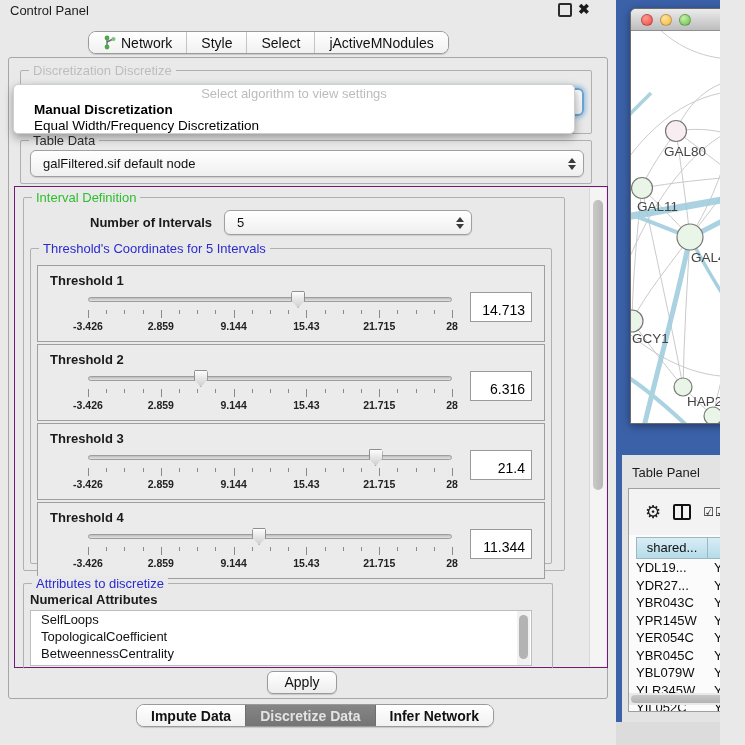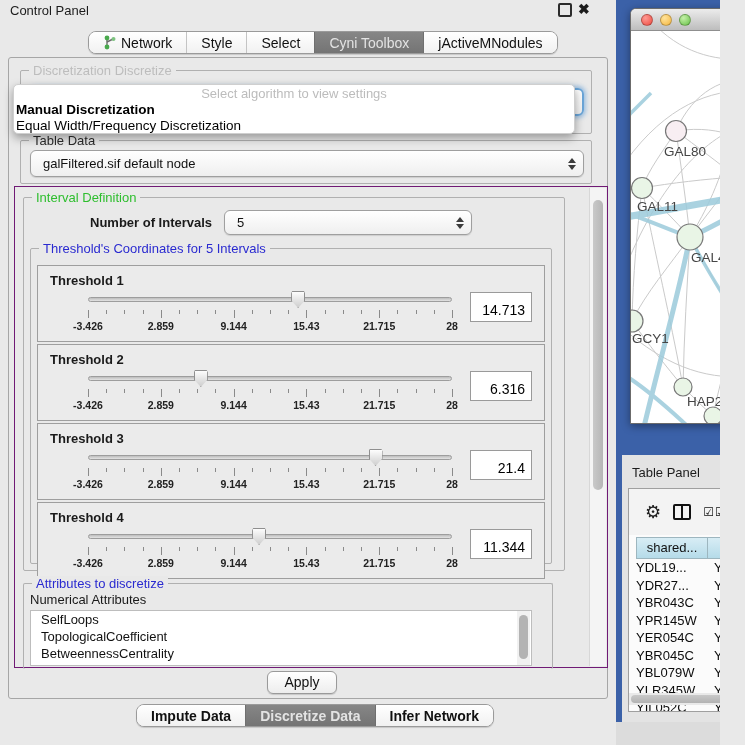--- a/index.html
+++ b/index.html
@@ -40,21 +40,21 @@
   .combo .val { flex:1; padding:0 12px; color:#111; overflow:hidden; white-space:nowrap; }
   .combo .stepper { width:22px; display:flex; flex-direction:column; align-items:center; gap:2px; }
   .combo .stepper i { width:0; height:0; border-left:4px solid transparent; border-right:4px solid transparent; }
   .combo .stepper i.up { border-bottom:5px solid #3c3c3c; }
   .combo .stepper i.dn { border-top:5px solid #3c3c3c; }
   .combo.focusring { border:2px solid #6aa5d8; box-shadow:0 0 4px 2px rgba(96,160,220,.55); }
 
   
   .popup { position:absolute; left:13px; top:84px; width:562px; height:50px; background:#fff; border:1px solid #cfcfcf; border-radius:5px; box-shadow:0 4px 10px rgba(0,0,0,.35); z-index:40; padding-top:1px; }
   .popup .ph { text-align:center; color:#bcbcbc; font-size:13px; height:16px; }
-  .popup .opt { padding:0 2px; font-size:13.5px; height:16px; color:#000; }
+  .popup .opt { padding:0 20px; font-size:13.5px; height:16px; color:#000; }
   .popup .opt.b { font-weight:bold; }
 
   
   .mainpanel { position:absolute; left:14px; top:186px; width:594px; height:482px; border:1px solid #701a75; background:#e9e9e9; }
   .vscroll { position:absolute; right:1px; top:1px; width:17px; height:478px; background:#f4f4f4; border-left:1px solid #d7d7d7; }
   .vscroll .vthumb { position:absolute; left:3px; top:12px; width:10px; height:290px; background:linear-gradient(90deg,#c9c9c9,#b6b6b6); border-radius:6px; }
   .hthumb { position:absolute; background:linear-gradient(#c9c9c9,#b2b2b2); border-radius:6px; }
 
   
   #thr-stack { position:absolute; left:6px; top:16px; right:6px; }
@@ -65,21 +65,21 @@
   .track { position:absolute; left:0; right:0; top:7px; height:5px; border:1px solid #9d9d9d; border-radius:4px; background:linear-gradient(#bdbdbd,#e3e3e3); }
   .thumb { position:absolute; top:1px; width:14px; height:17px; margin-left:-7px; background:linear-gradient(#fdfdfd,#cfcfcf); border:1px solid #8f8f8f; clip-path:polygon(8% 0,92% 0,100% 14%,100% 55%,50% 100%,0 55%,0 14%); }
   .ticks { position:absolute; left:0; right:0; top:20px; height:9px; }
   .ticks i { position:absolute; top:0; width:1px; height:4px; background:#8a8a8a; }
   .ticks i.tall { height:8px; }
   .ticklabels { position:absolute; left:0; right:0; top:30px; height:12px; }
   .ticklabels b { position:absolute; transform:translateX(-50%); font-size:10.5px; font-weight:bold; color:#222; white-space:nowrap; }
   .valuebox { width:62px; height:30px; margin-top:2px; background:#fff; border:1px solid #9a9a9a; font-size:14px; text-align:right; padding:6px 6px 0 0; }
 
   
-  .attr-label { position:absolute; left:6px; top:8px; font-weight:normal; font-size:13px; }
+  .attr-label { position:absolute; left:6px; top:8px; font-weight:bold; font-size:13px; }
   .attr-list { position:absolute; left:6px; top:26px; width:502px; height:56px; background:#fff; border:1px solid #bdbdbd; overflow:hidden; }
   .attr-list .item { padding-left:10px; font-size:13px; line-height:17px; color:#111; }
   .attr-scroll { position:absolute; left:493px; top:27px; width:13px; height:54px; background:#f1f1f1; }
   .attr-scroll .vthumb { position:absolute; left:2px; top:4px; width:9px; height:44px; background:#b3b3b3; border-radius:5px; }
 
   .applybtn { position:absolute; left:267px; top:671px; width:70px; height:23px; border:1px solid #9a9a9a; border-radius:6px; background:linear-gradient(#ffffff,#ededed); font-size:14px; color:#111; text-align:center; line-height:21px; box-shadow:0 1px 1px rgba(0,0,0,.15); }
 
   
   .desktop { position:absolute; left:616px; top:0; width:129px; height:745px; background:#3b61a8; }
   .netwin { position:absolute; left:630px; top:8px; width:130px; height:416px; border:1px solid #6b6b6b; border-radius:6px 6px 0 0; box-shadow:0 2px 8px rgba(0,0,0,.4); overflow:hidden; background:#fff; }
@@ -136,23 +136,20 @@
           <circle cx="4" cy="12" r="2.4" fill="#49a94d"></circle>
           <circle cx="10.5" cy="4" r="2" fill="#7cc37f"></circle>
         </svg>
         <span>Network</span>
       </div>
       <div class="tab">
           <span>Style</span>
         </div>
       <div class="tab">
           <span>Select</span>
-        </div>
-      <div class="tab sel">
-          <span>Cyni Toolbox</span>
         </div>
       <div class="tab">
           <span>jActiveMNodules</span>
         </div>
     </div>
 
     <div class="frame"></div>
 
     <div class="grp" style="left:20px; top:70px; width:572px; height:64px;">
       <span class="legend dim">Discretization Discretize</span>

